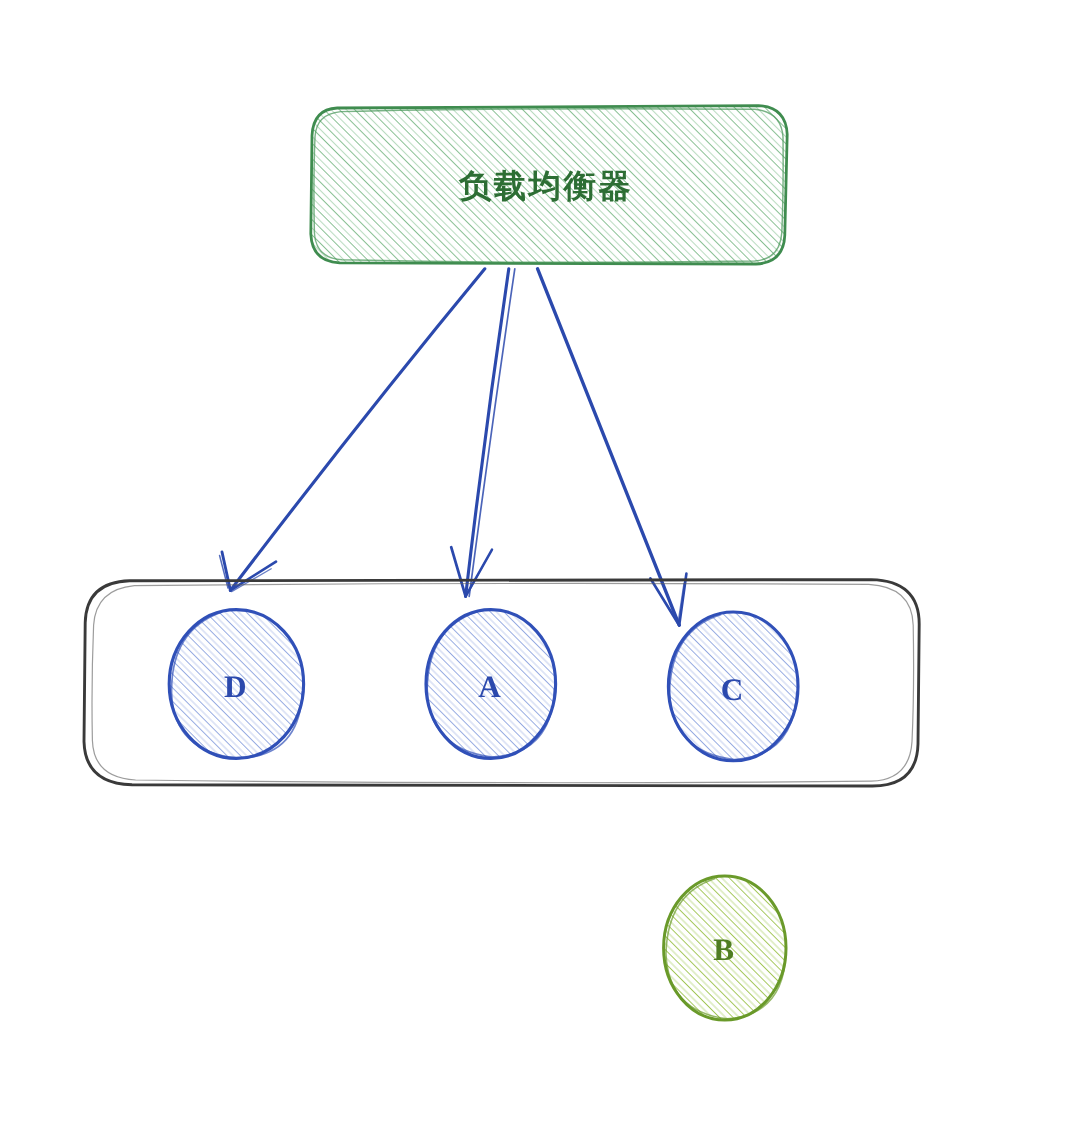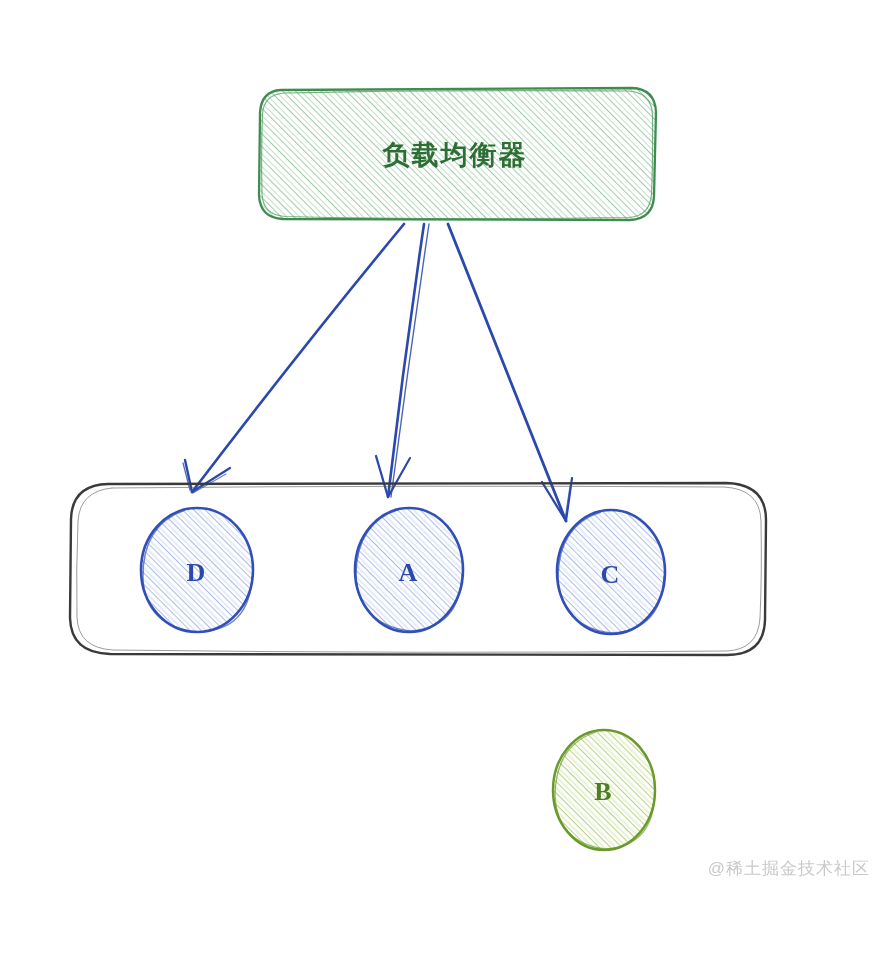--- a/index.html
+++ b/index.html
@@ -160,14 +160,13 @@
     <g>
       <g clip-path="url(#clipCircleB)">
         <rect x="545" y="722" width="120" height="140" fill="url(#hatchOlive)"></rect>
       </g>
       <ellipse cx="604" cy="790" rx="51" ry="60" fill="none" stroke="#6a9a2a" stroke-width="2.5"></ellipse>
       <path d="M 596 732 Q 556 745 555 795 Q 557 843 606 849 Q 653 846 655 794" fill="none" stroke="#6a9a2a" stroke-width="1.3" opacity="0.7"></path>
       <text class="node-letter" x="603" y="800" text-anchor="middle" fill="#4f7d22">B</text>
     </g>
   </svg>
 
-  <div class="watermark-text">@稀土掘金技术社区</div>
 </div>
 
 </body></html>

